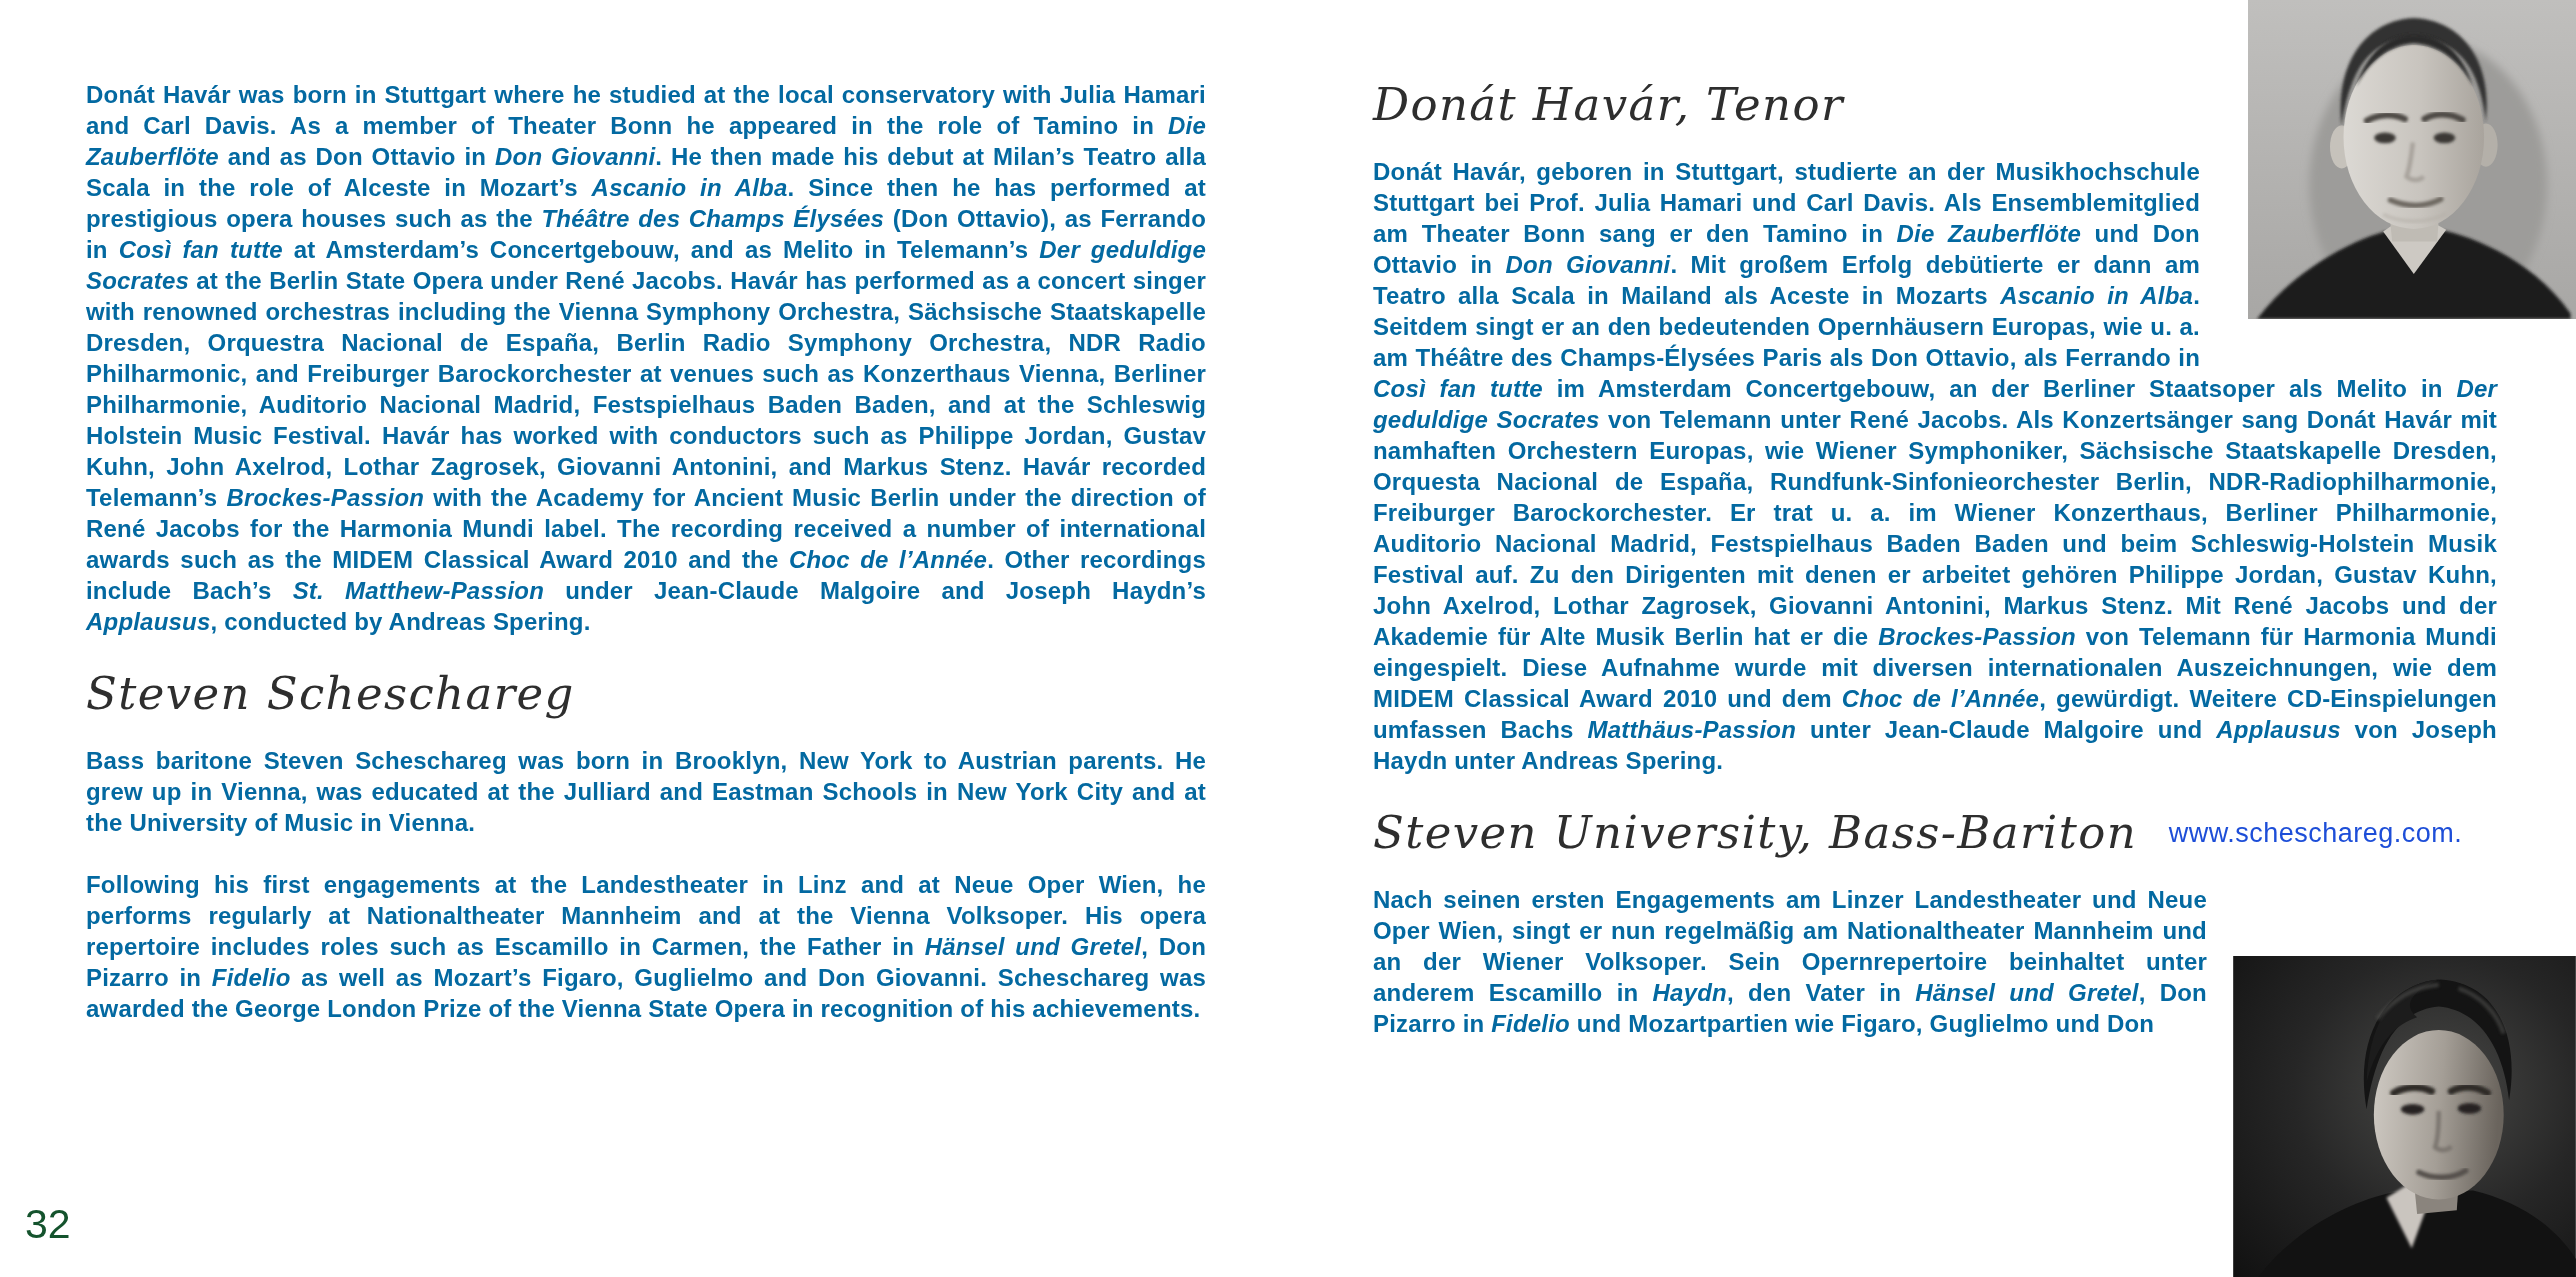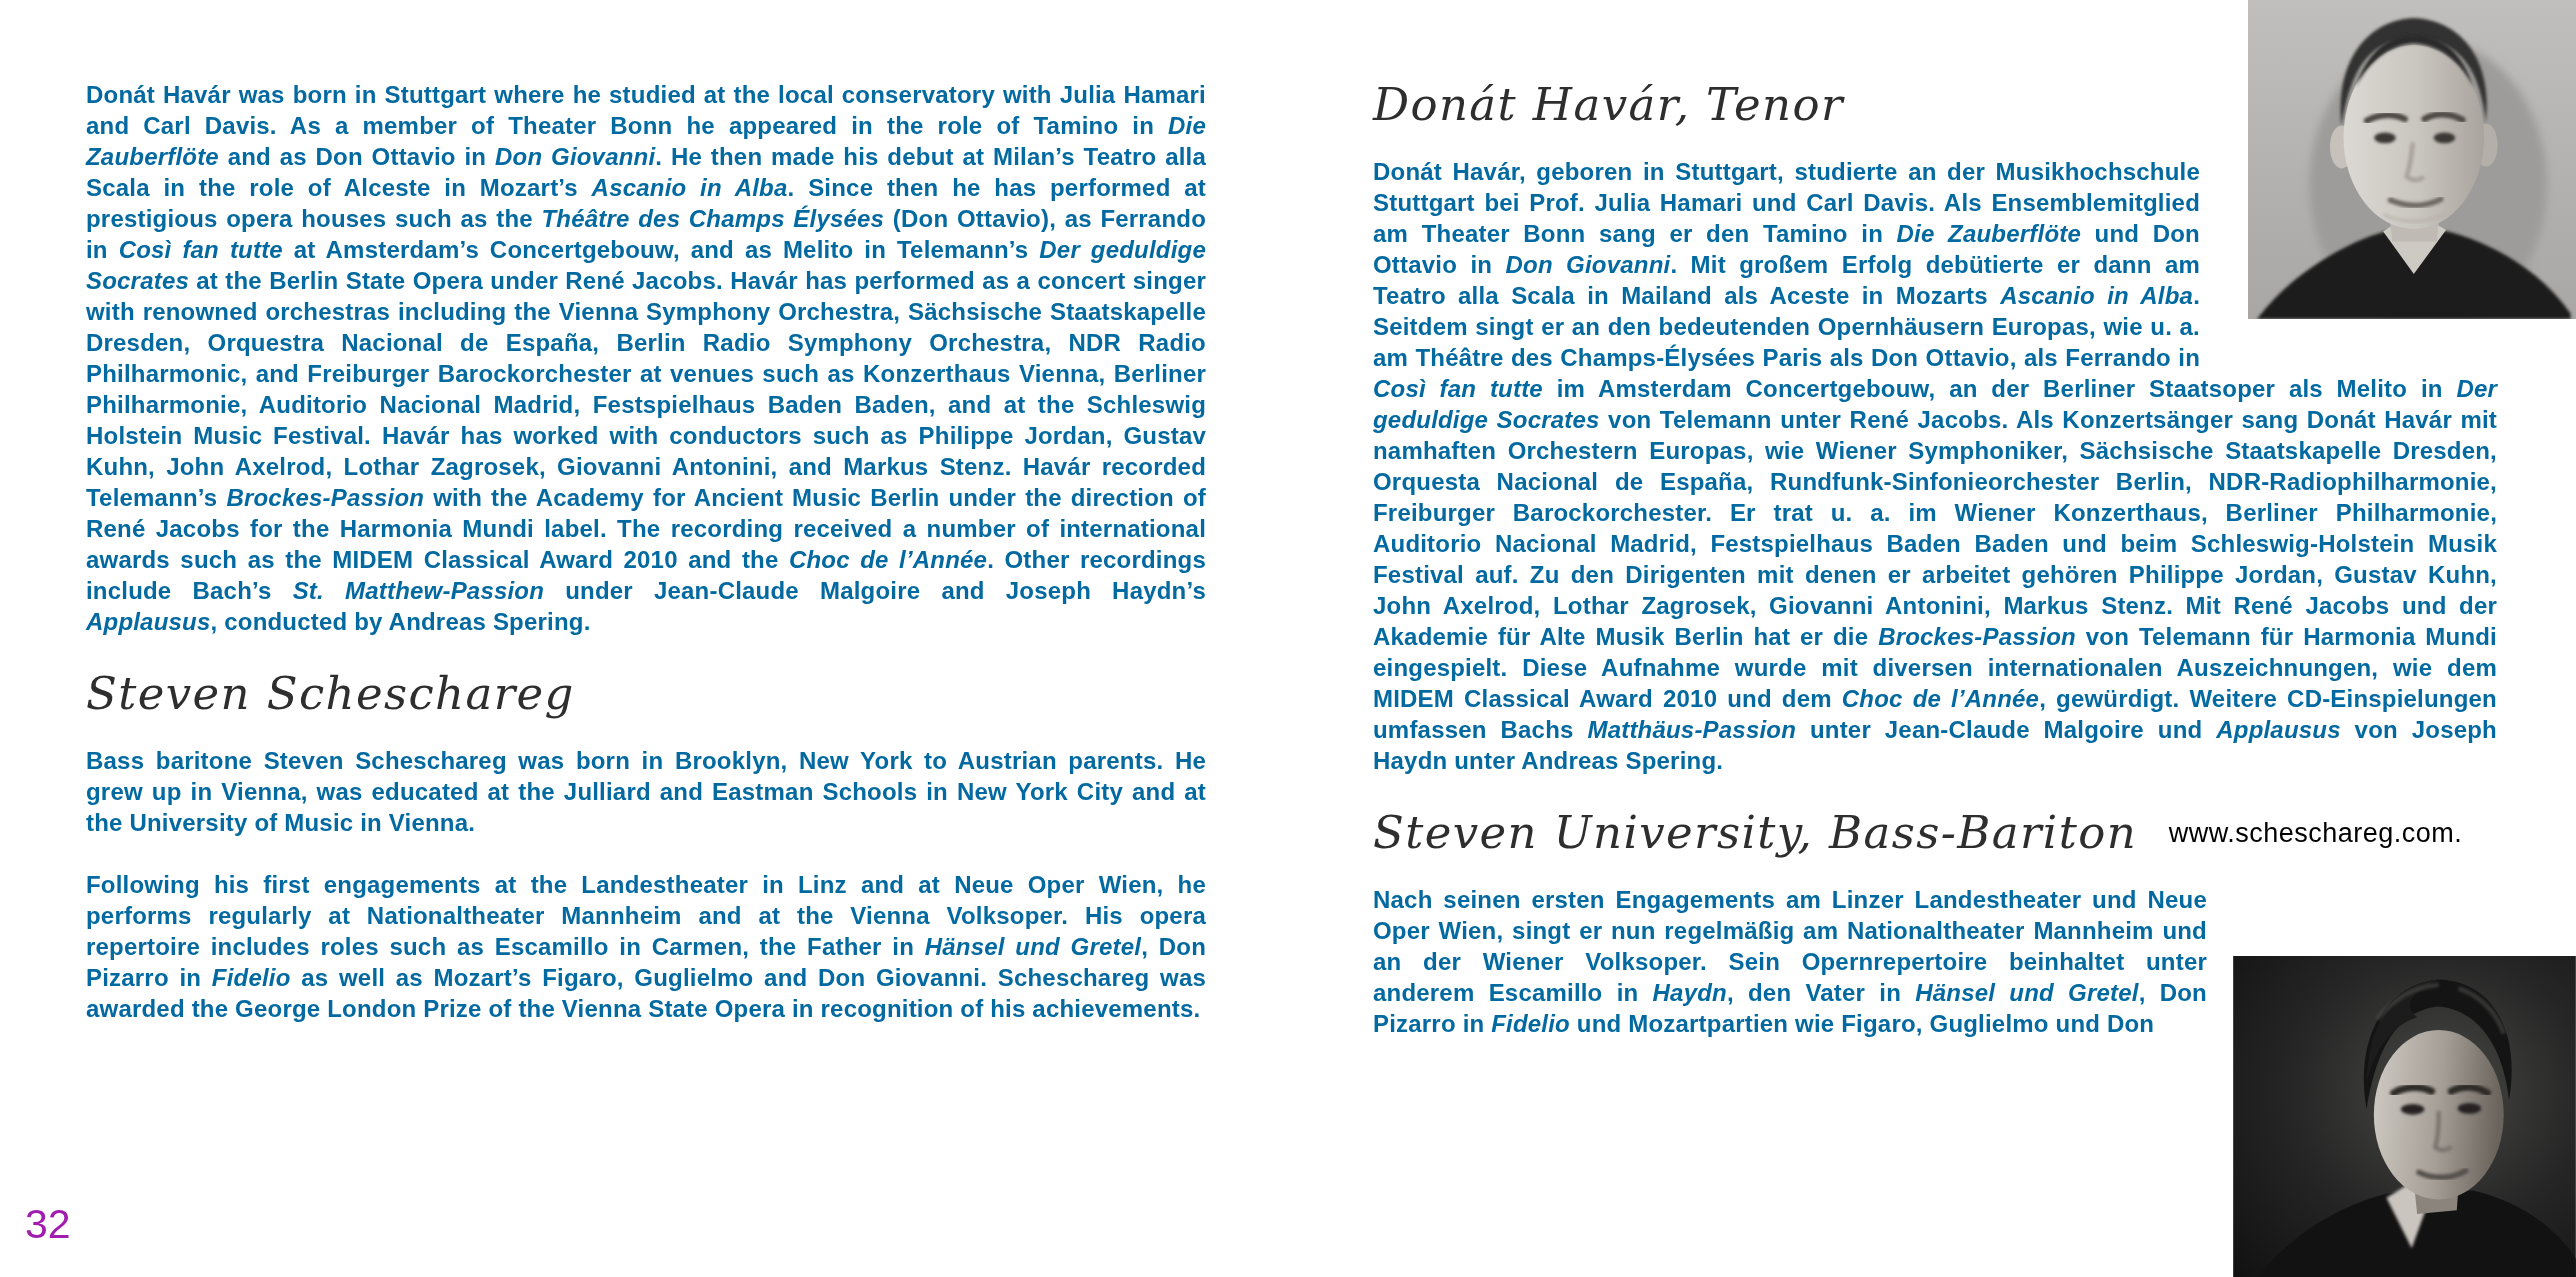--- a/index.html
+++ b/index.html
@@ -45,33 +45,33 @@
   .photo svg { display: block; width: 100%; height: 100%; }
   .photo-top    { top: 0;      right: 0; width: 328px; height: 319px; }
   .photo-bottom { top: 956px; right: 0; width: 343px; height: 321px; }
 
   .website {
     font-family: "Liberation Sans", sans-serif;
     font-style: normal;
     font-weight: 300;
     font-size: 27px;
     letter-spacing: 0.5px;
-    color: #000000;
+    color: #1d4ed8;
     margin-left: 16px;
     vertical-align: 5.4px;
     cursor: pointer;
   }
 
   .page-number {
     position: absolute;
     left: 25px;
     bottom: 29px;
     font-size: 41px;
     font-weight: 400;
-    color: #a21caf;
+    color: #14532d;
   }
 </style>
 </head>
 <body>
 
 <div class="page">
 
   <main class="column column-left">
     <p class="body-text">Donát Havár was born in Stuttgart where he studied at the local conservatory with Julia Hamari and Carl Davis. As a member of Theater Bonn he appeared in the role of Tamino in <i>Die Zauberflöte</i> and as Don Ottavio in <i>Don Giovanni</i>. He then made his debut at Milan’s Teatro alla Scala in the role of Alceste in Mozart’s <i>Ascanio in Alba</i>. Since then he has performed at prestigious opera houses such as the <i>Théâtre des Champs Élysées</i> (Don Ottavio), as Ferrando in <i>Così fan tutte</i> at Amsterdam’s Concertgebouw, and as Melito in Telemann’s <i>Der geduldige Socrates</i> at the Berlin State Opera under René Jacobs. Havár has performed as a concert singer with renowned orchestras including the Vienna Symphony Orchestra, Sächsische Staatskapelle Dresden, Orquestra Nacional de España, Berlin Radio Symphony Orchestra, NDR Radio Philharmonic, and Freiburger Barockorchester at venues such as Konzerthaus Vienna, Berliner Philharmonie, Auditorio Nacional Madrid, Festspielhaus Baden Baden, and at the Schleswig Holstein Music Festival. Havár has worked with conductors such as Philippe Jordan, Gustav Kuhn, John Axelrod, Lothar Zagrosek, Giovanni Antonini, and Markus Stenz. Havár recorded Telemann’s <i>Brockes-Passion</i> with the Academy for Ancient Music Berlin under the direction of René Jacobs for the Harmonia Mundi label. The recording received a number of international awards such as the MIDEM Classical Award 2010 and the <i>Choc de l’Année</i>. Other recordings include Bach’s <i>St. Matthew-Passion</i> under Jean-Claude Malgoire and Joseph Haydn’s <i>Applausus</i>, conducted by Andreas Spering.</p>
     <h1 class="script-heading gap-top">Steven Scheschareg</h1>

